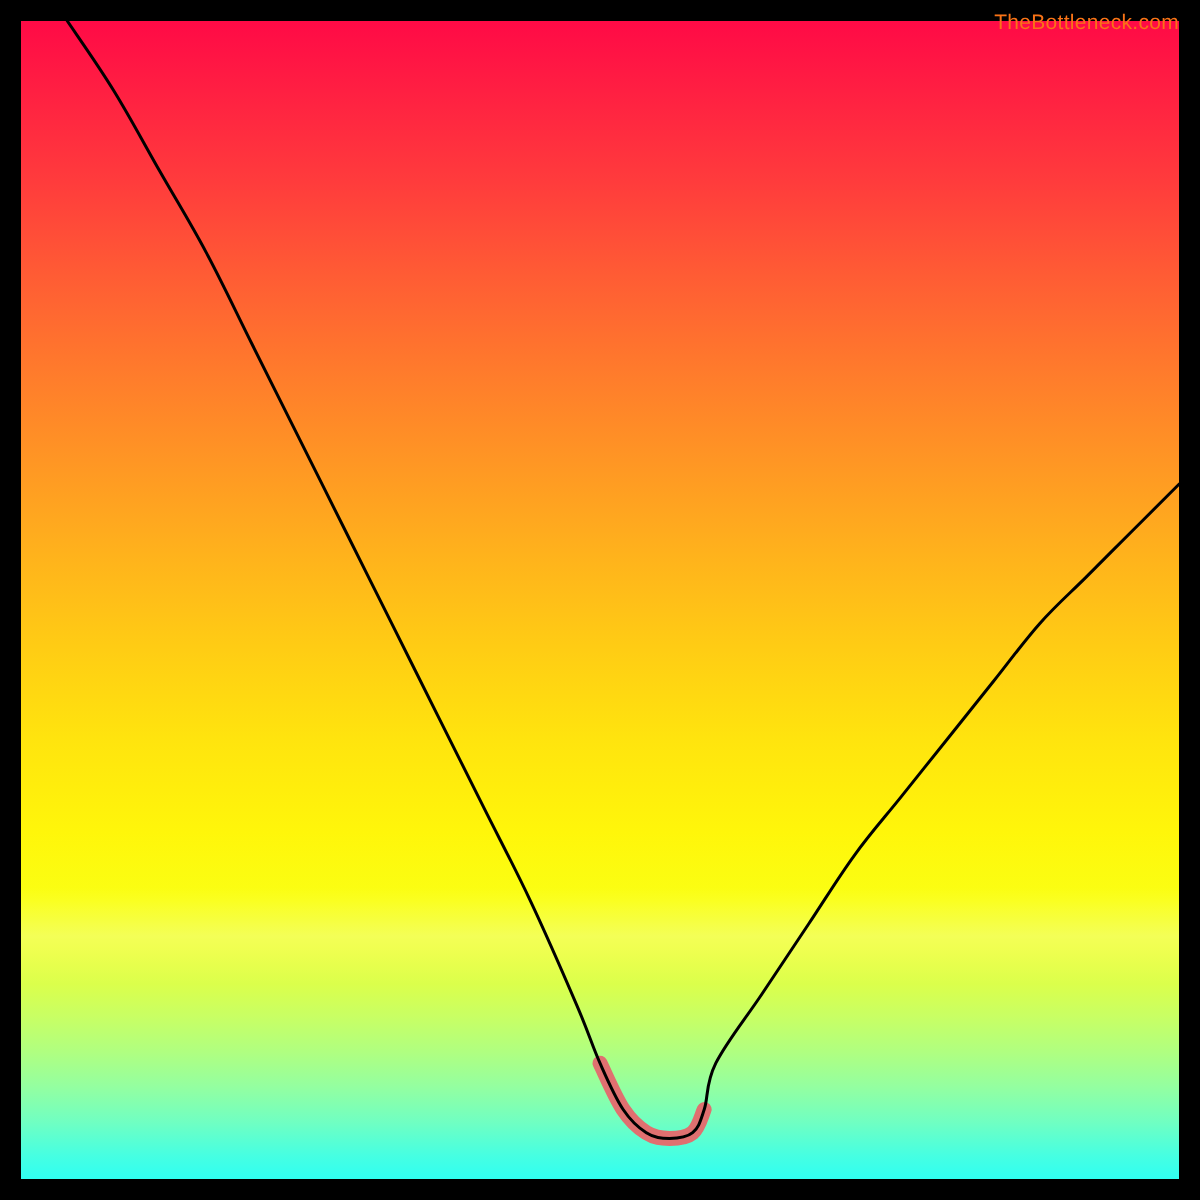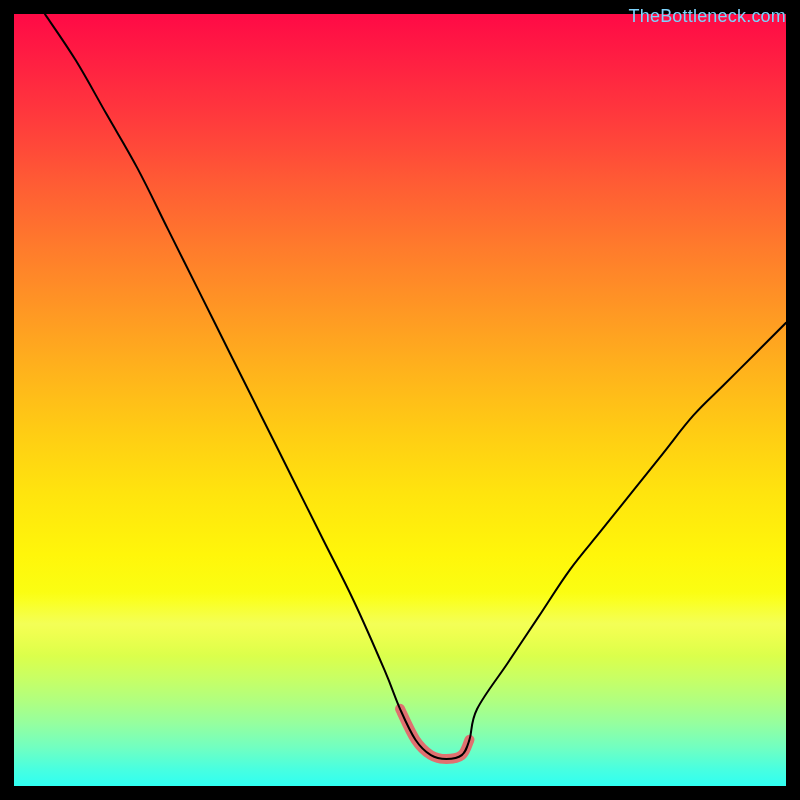--- a/index.html
+++ b/index.html
@@ -68,22 +68,22 @@
   svg.curve {
     position: absolute;
     inset: 0;
     width: 100%;
     height: 100%;
   }
   .watermark {
     position: absolute;
     top: 6px;
     right: 14px;
-    color: #7dd3fc;
-    font-size: 18px;
+    color: #f97316;
+    font-size: 14px;
     letter-spacing: 0.2px;
     user-select: none;
     text-align: right;
   }
 </style>
 </head>
 <body>
 
 <div class="stage">
 

